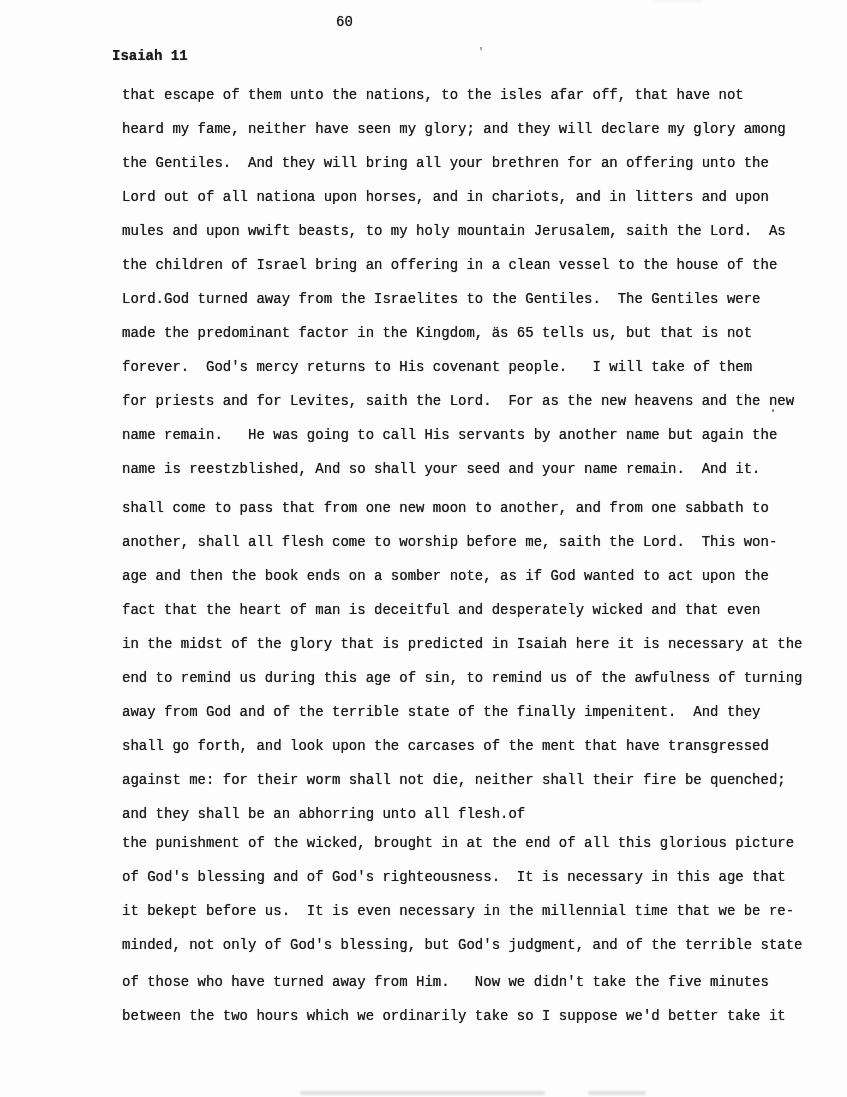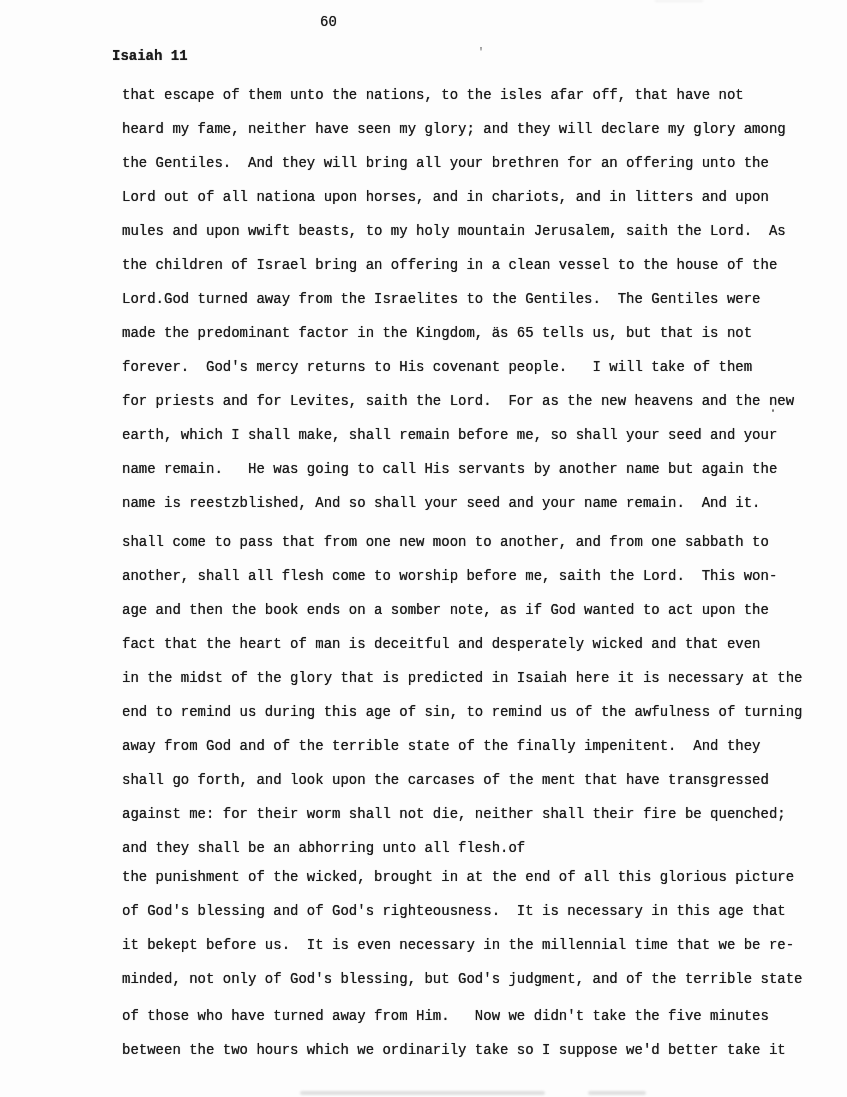--- a/index.html
+++ b/index.html
@@ -13,21 +13,21 @@
   .page {
     position: absolute; inset: 0;
     background: #fdfdfd;
   }
   .ink {
     color: #1b1b1b;
     text-shadow: 0 0 0.7px rgba(25,25,25,0.85);
     font-size: 14px;
   }
   .page-number {
-    position: absolute; top: 11px; left: 0; width: 697px;
+    position: absolute; top: 11px; left: 16px; width: 697px;
     text-align: center; line-height: 22px;
   }
   .page-number span { display: inline-block; transform: translateX(-20px); }
   .heading {
     position: absolute; top: 46px; left: 112px;
     line-height: 20px;
     font-weight: bold;
   }
   .body-text {
     position: absolute; top: 78px; left: 113px; width: 680px;
@@ -77,21 +77,20 @@
     <div class="line">that escape of them unto the nations, to the isles afar off, that have not</div>
     <div class="line">heard my fame, neither have seen my glory; and they will declare my glory among</div>
     <div class="line">the Gentiles.  And they will bring all your brethren for an offering unto the</div>
     <div class="line">Lord out of all nationa upon horses, and in chariots, and in litters and upon</div>
     <div class="line">mules and upon wwift beasts, to my holy mountain Jerusalem, saith the Lord.  As</div>
     <div class="line">the children of Israel bring an offering in a clean vessel to the house of the</div>
     <div class="line">Lord.God turned away from the Israelites to the Gentiles.  The Gentiles were</div>
     <div class="line">made the predominant factor in the Kingdom, äs 65 tells us, but that is not</div>
     <div class="line">forever.  God's mercy returns to His covenant people.   I will take of them</div>
     <div class="line">for priests and for Levites, saith the Lord.  For as the new heavens and the new</div>
-    <div class="line">earth, which I shall make, shall remain before me, so shall your seed and your</div>
     <div class="line">name remain.   He was going to call His servants by another name but again the</div>
     <div class="line">name is reestzblished, And so shall your seed and your name remain.  And it.</div>
     <div class="line para-gap">shall come to pass that from one new moon to another, and from one sabbath to</div>
     <div class="line">another, shall all flesh come to worship before me, saith the Lord.  This won-</div>
     <div class="line">age and then the book ends on a somber note, as if God wanted to act upon the</div>
     <div class="line">fact that the heart of man is deceitful and desperately wicked and that even</div>
     <div class="line">in the midst of the glory that is predicted in Isaiah here it is necessary at the</div>
     <div class="line">end to remind us during this age of sin, to remind us of the awfulness of turning</div>
     <div class="line">away from God and of the terrible state of the finally impenitent.  And they</div>
     <div class="line">shall go forth, and look upon the carcases of the ment that have transgressed</div>

